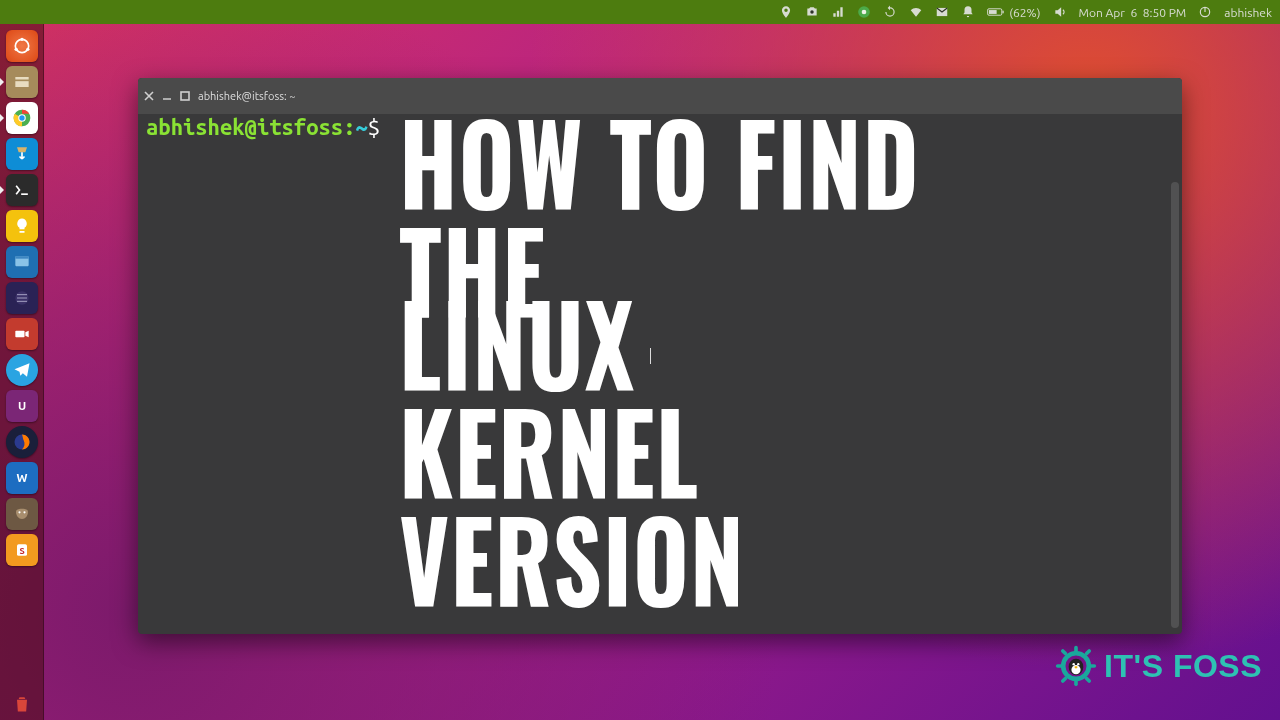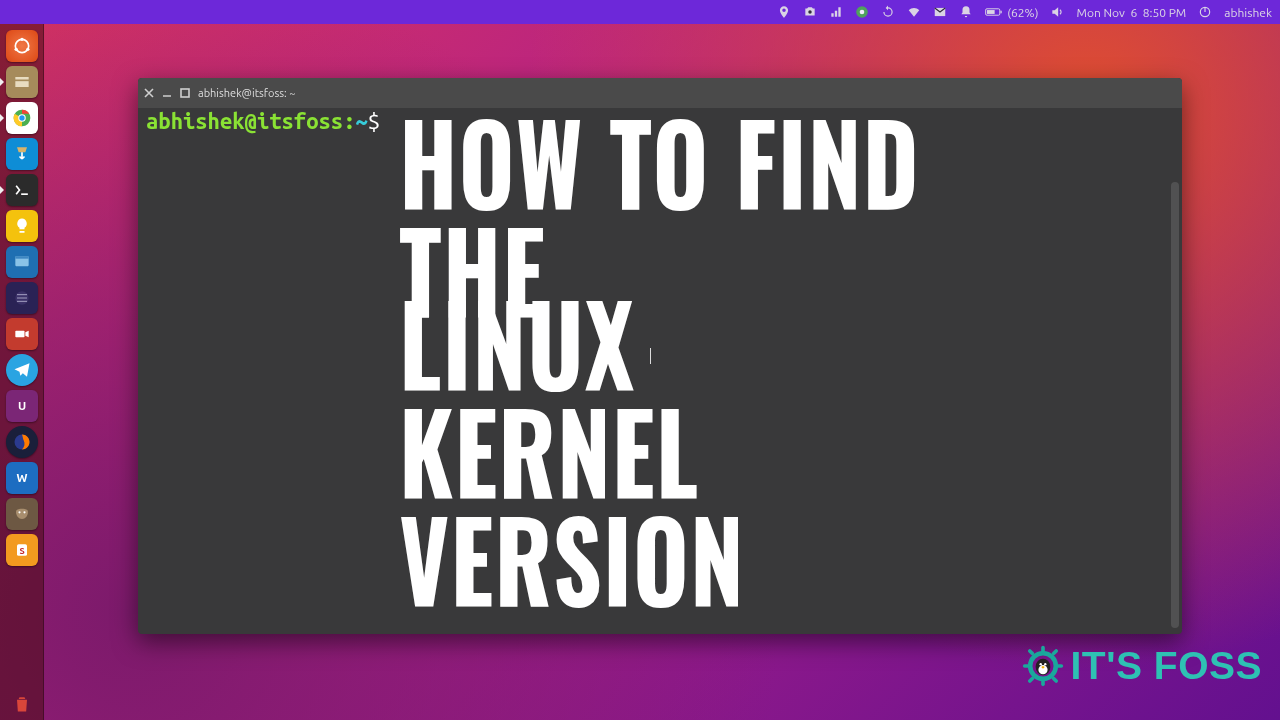--- a/index.html
+++ b/index.html
@@ -9,21 +9,21 @@
       radial-gradient(circle at 85% 15%, #e04e2f 0%, rgba(224,78,47,0) 45%),
       radial-gradient(circle at 10% 85%, #7c1a6b 0%, rgba(124,26,107,0) 50%),
       linear-gradient(135deg, #d9345f 0%, #b42186 40%, #63108f 100%);
     position: relative;
     color: #fff;
   }
 
   
   .menubar {
     position: absolute; top: 0; left: 0; right: 0; height: 24px;
-    background: #6d28d9; display: flex; align-items: center;
+    background: #4d7c0f; display: flex; align-items: center;
     padding: 0 8px; font-size: 12px; color: #e6e6e6; gap: 12px;
     z-index: 10;
   }
   .menubar .spacer { flex: 1; }
   .menubar .ind { display: inline-flex; align-items: center; gap: 4px; opacity: 0.9; }
   .menubar svg { width: 14px; height: 14px; fill: #e6e6e6; }
   .menubar .bat svg { width: 18px; }
   .menubar .clock { white-space: pre; }
 
   
@@ -48,21 +48,21 @@
   .launcher .trash-spacer { flex: 1; }
   .licon.trash { background: transparent; box-shadow: none; }
 
   
   .termwin {
     position: absolute; top: 78px; left: 138px; width: 1044px; height: 556px;
     background: #39393a; border-radius: 4px; overflow: hidden;
     box-shadow: 0 8px 24px rgba(0,0,0,0.5);
   }
   .titlebar {
-    height: 30px; background: #4a4a4a; display: flex; align-items: center;
+    height: 36px; background: #4a4a4a; display: flex; align-items: center;
     padding: 0 6px; gap: 8px; font-size: 11px; color: #ddd;
   }
   .tbtn { width: 10px; height: 10px; display: inline-flex; align-items: center; justify-content: center; }
   .tbtn svg { width: 10px; height: 10px; stroke: #cfcfcf; stroke-width: 1.6; fill: none; }
   .termbody {
     font-family: "Ubuntu Mono", "DejaVu Sans Mono", monospace;
     font-size: 22px; padding: 0 8px; color: #eaeaea;
   }
   .user { color: #8ae234; font-weight: bold; }
   .tilde { color: #36ccd9; font-weight: bold; }
@@ -81,21 +81,21 @@
 
   .scrollbar {
     position: absolute; right: 3px; top: 104px; bottom: 6px; width: 8px;
     background: #5b5b5c; border-radius: 4px; opacity: 0.7;
   }
 
   
   .brand {
     position: absolute; right: 18px; bottom: 32px; display: flex; align-items: center; gap: 6px;
     color: #2ec1b3; font-weight: 800; font-family: "Arial Black", Arial, sans-serif;
-    font-size: 39px; letter-spacing: 0.5px;
+    font-size: 32px; letter-spacing: 0.5px;
   }
   .brand .gear {
     width: 44px; height: 44px; position: relative;
   }
 </style>
 </head>
 <body>
 
 <div class="menubar">
   <div class="spacer"></div>
@@ -149,21 +149,21 @@
         <rect x="3" y="4" width="12" height="6" fill="#e6e6e6"></rect>
       </svg>
     <span>(62%)</span>
   </span>
   <span class="ind">
       <svg viewBox="0 0 24 24">
         <path d="M4 9v6h4l6 5V4L8 9H4z"></path>
         <path d="M17 8a5 5 0 0 1 0 8" fill="none" stroke="#e6e6e6" stroke-width="2"></path>
       </svg>
     </span>
-  <span class="ind clock">Mon Nov  6  8:50 PM</span>
+  <span class="ind clock">Mon Apr  6  8:50 PM</span>
   <span class="ind">
       <svg viewBox="0 0 24 24">
         <circle cx="12" cy="12" r="8" fill="none" stroke="#e6e6e6" stroke-width="2"></circle>
         <path d="M12 4v8" stroke="#e6e6e6" stroke-width="2"></path>
       </svg>
     </span>
   <span class="ind">
       <span>abhishek</span>
     </span>
 </div>

